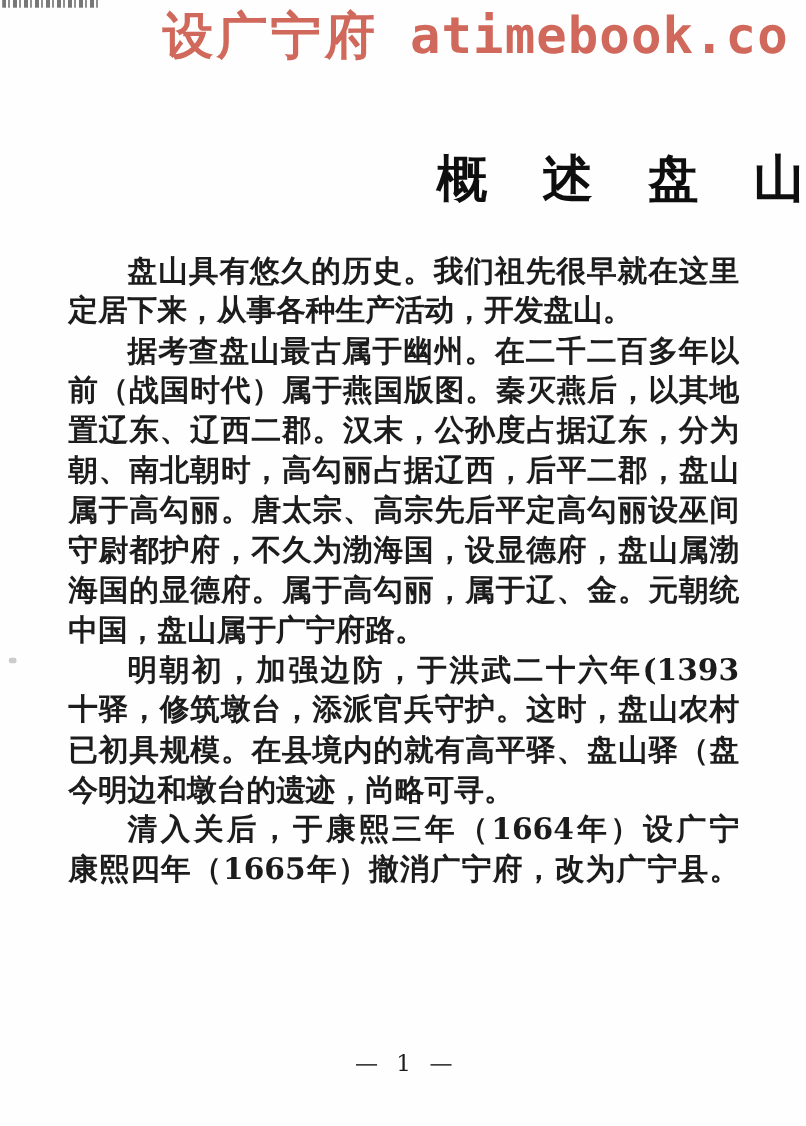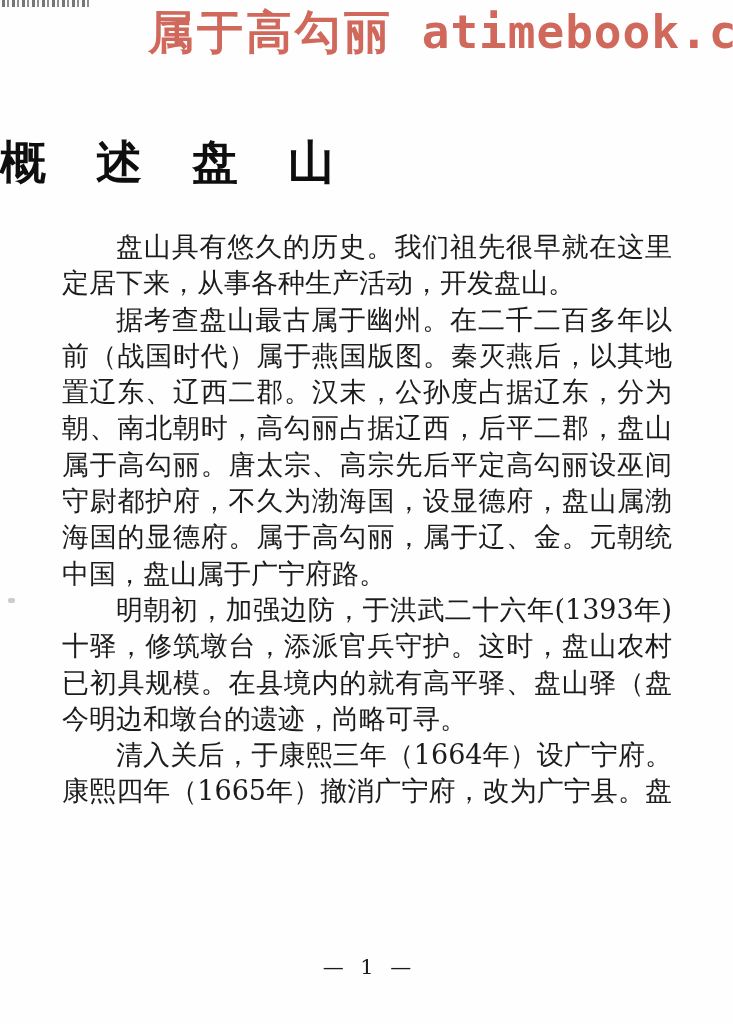--- a/index.html
+++ b/index.html
@@ -26,29 +26,29 @@
     white-space:nowrap;
     font-family:"DejaVu Sans Mono","Liberation Mono",monospace;
     font-weight:bold;
     font-size:46px;line-height:52px;
     color:var(--wm-color,#d0695c);
     letter-spacing:1px;
   }
   .watermark .cn{letter-spacing:3px;}
   .doc-title{
     position:absolute;top:128px;left:0;width:100%;
-    text-align:left;
+    text-align:right;
     font-weight:bold;
     font-size:46px;line-height:68px;
     word-spacing:30px;
     letter-spacing:2px;
     color:#0e0e0e;
   }
   .body-text{
-    position:absolute;top:229px;left:62px;width:610px;
+    position:absolute;top:229px;left:62px;width:610px;font-weight:bold;
   }
   .line{
     height:36.3px;
     font-size:27px;
     line-height:36.3px;
     letter-spacing:0;
     white-space:nowrap;
     color:#1c1c1c;
   }
   .line.fill{
@@ -68,21 +68,21 @@
 </style>
 </head>
 <body>
 
 <div class="page">
 
   <div class="corner-smudge"></div>
   <div class="margin-speck"></div>
 
   <div class="watermark">
-    <span class="cn">属于高勾丽</span>
+    <span class="cn">设广宁府</span>
     <span> </span>
     <span class="en">atimebook.co</span>
   </div>
 
   <div class="doc-title">概 述 盘 山</div>
 
   <div class="body-text">
       <div class="line indent fill">盘山具有悠久的历史。我们祖先很早就在这里</div>
       <div class="line">定居下来，从事各种生产活动，开发盘山。</div>
       <div class="line indent fill">据考查盘山最古属于幽州。在二千二百多年以</div>

